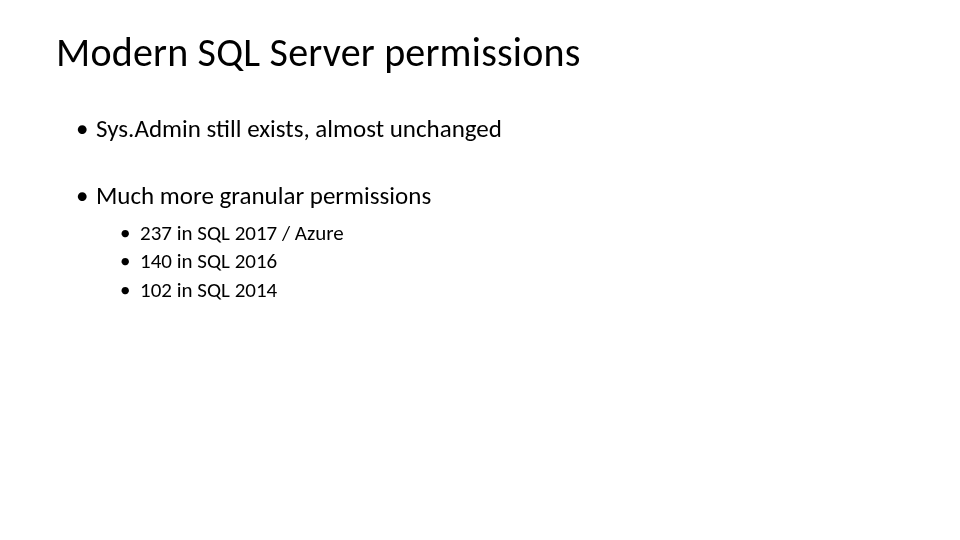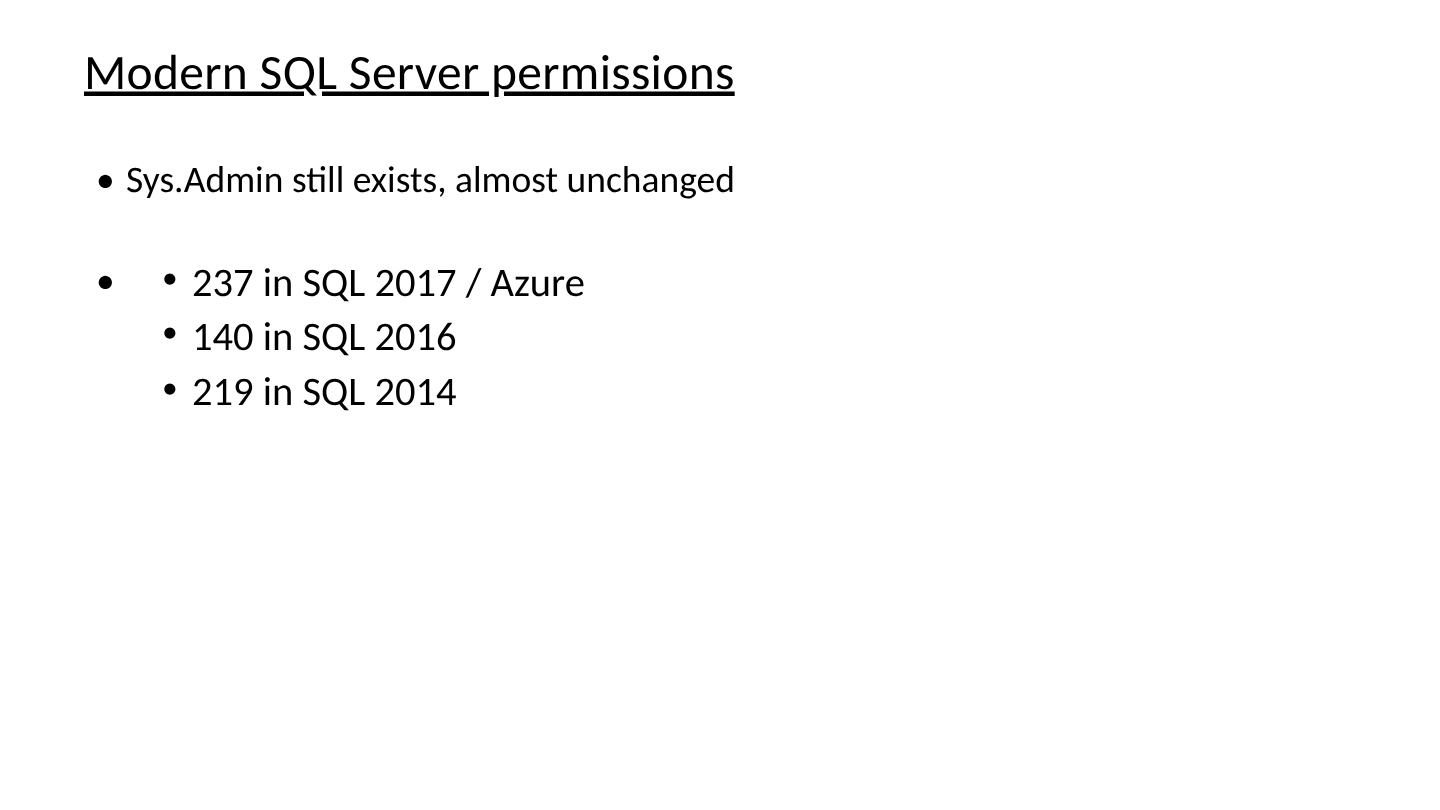--- a/index.html
+++ b/index.html
@@ -11,30 +11,29 @@
     font-family: Calibri, "Segoe UI", Arial, sans-serif;
     color: #000000;
   }
   .slide {
     box-sizing: border-box;
     width: 960px;
     height: 540px;
     padding: 28px 56px 0 56px;
   }
   .title {
-    font-size: 33px;
+    font-size: 40px;
     font-weight: 400;
     letter-spacing: 0.2px;
     margin: 0 0 36px 0;
     font-family: "Calibri Light", Calibri, "Segoe UI", Arial, sans-serif;
-    text-decoration: underline;
   }
   ul.level1 {
     list-style: none;
-    margin: 4px;
+    margin: 16px;
     padding: 0 0 0 24px;
   }
   ul.level1 > li {
     font-size: 25px;
     margin-bottom: 36px;
     position: relative;
     padding-left: 0;
   }
   ul.level1 > li::before {
     content: "•";
@@ -42,21 +41,21 @@
     left: -20px;
     top: 0;
     font-size: 25px;
   }
   ul.level2 {
     list-style: none;
     margin: 8px 0 0 0;
     padding: 0 0 0 44px;
   }
   ul.level2 > li {
-    font-size: 27px;
+    font-size: 21px;
     line-height: 1.35;
     position: relative;
     padding-left: 0;
   }
   ul.level2 > li::before {
     content: "•";
     position: absolute;
     left: -20px;
     top: 0;
     font-size: 21px;
@@ -66,26 +65,27 @@
 <body>
 
 <div class="slide">
   <h1 class="title">Modern SQL Server permissions</h1>
 
   <ul class="level1">
     <li>
       <span>Sys.Admin still exists, almost unchanged</span>
     </li>
     <li>
+      <span>Much more granular permissions</span>
       <ul class="level2">
         <li>
           <span>237 in SQL 2017 / Azure</span>
         </li>
         <li>
           <span>140 in SQL 2016</span>
         </li>
         <li>
-          <span>219 in SQL 2014</span>
+          <span>102 in SQL 2014</span>
         </li>
       </ul>
     </li>
   </ul>
 </div>
 
 </body></html>

